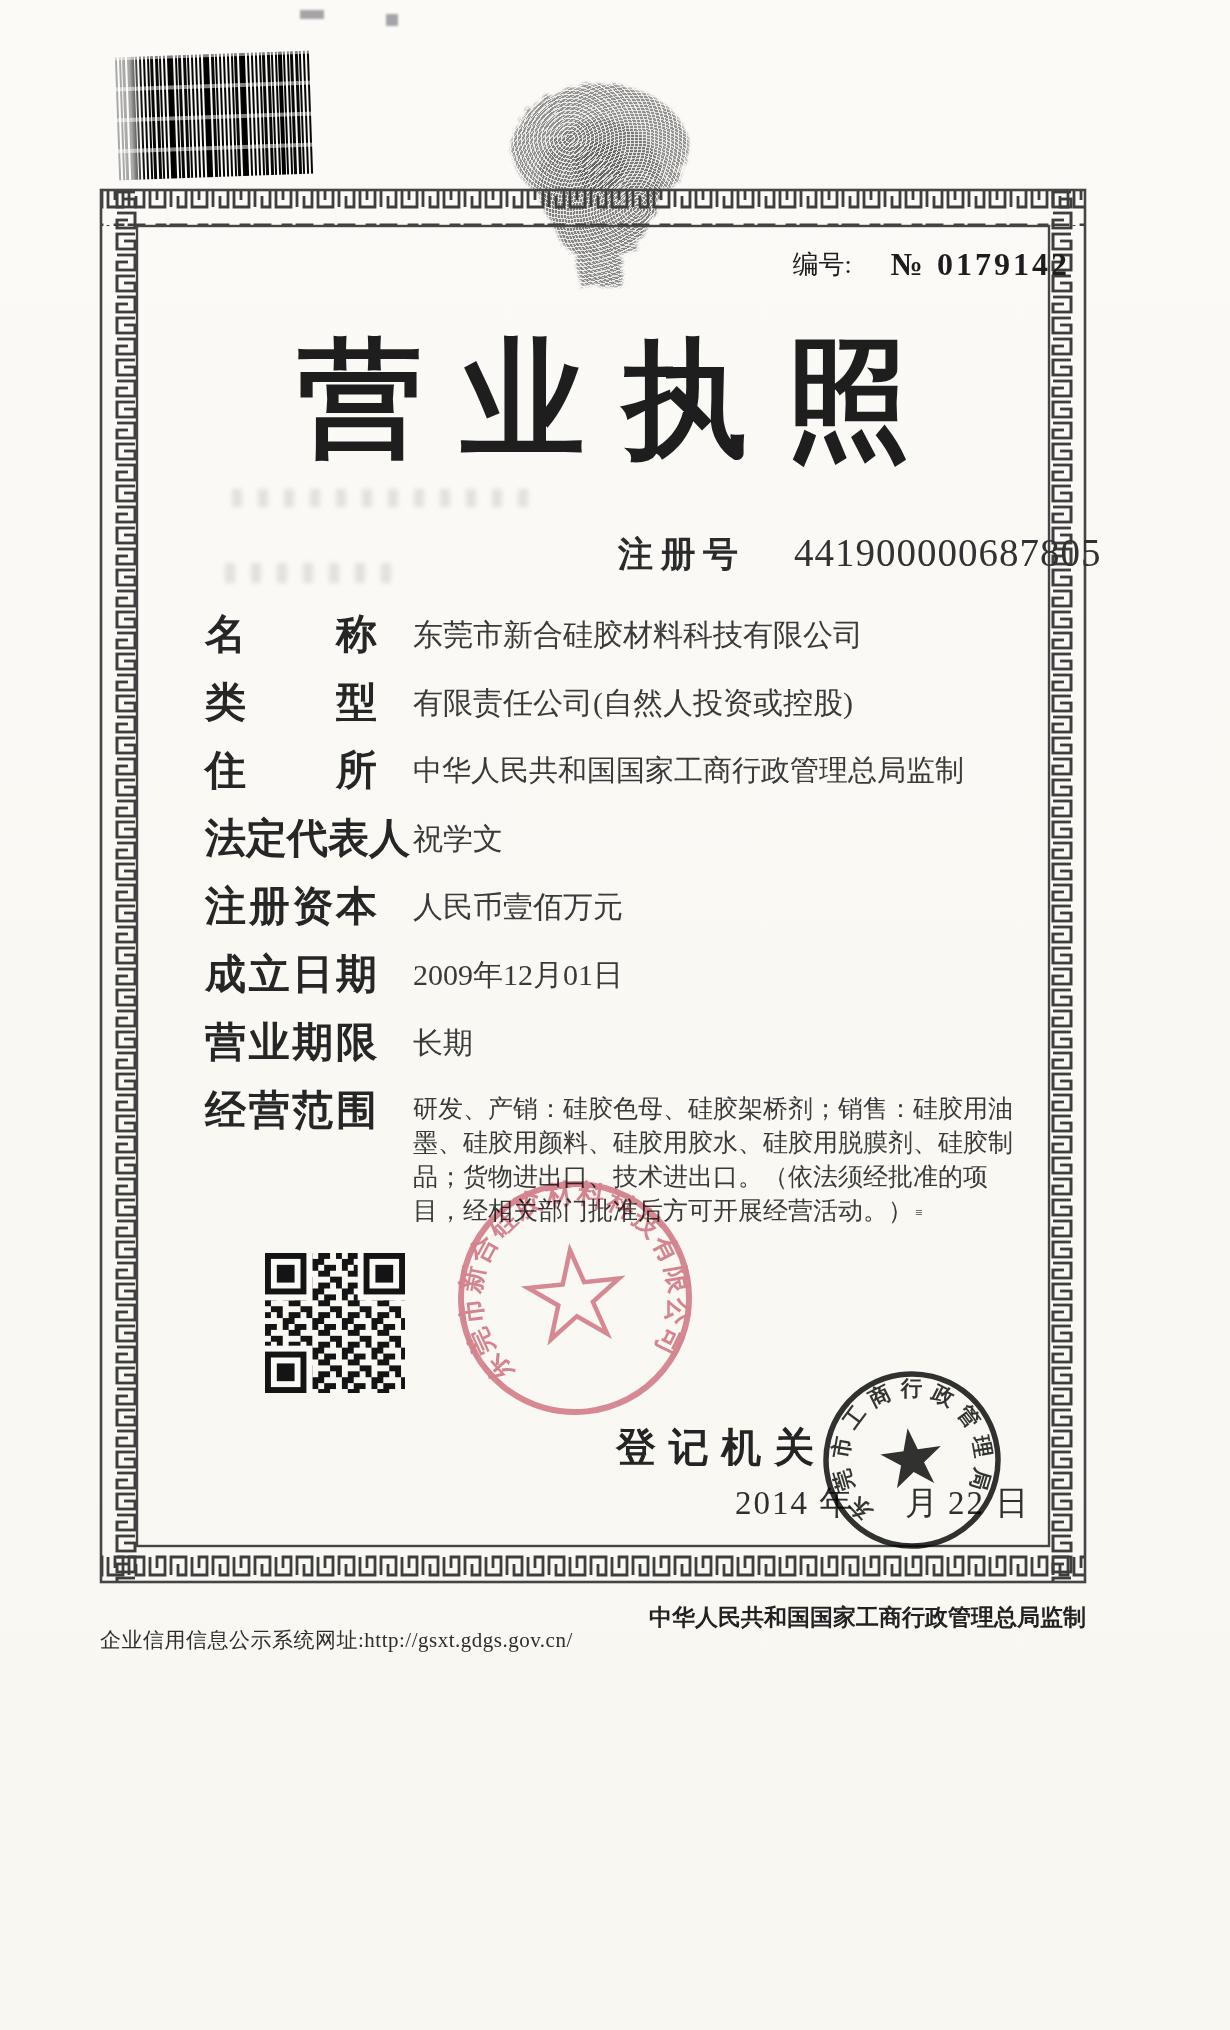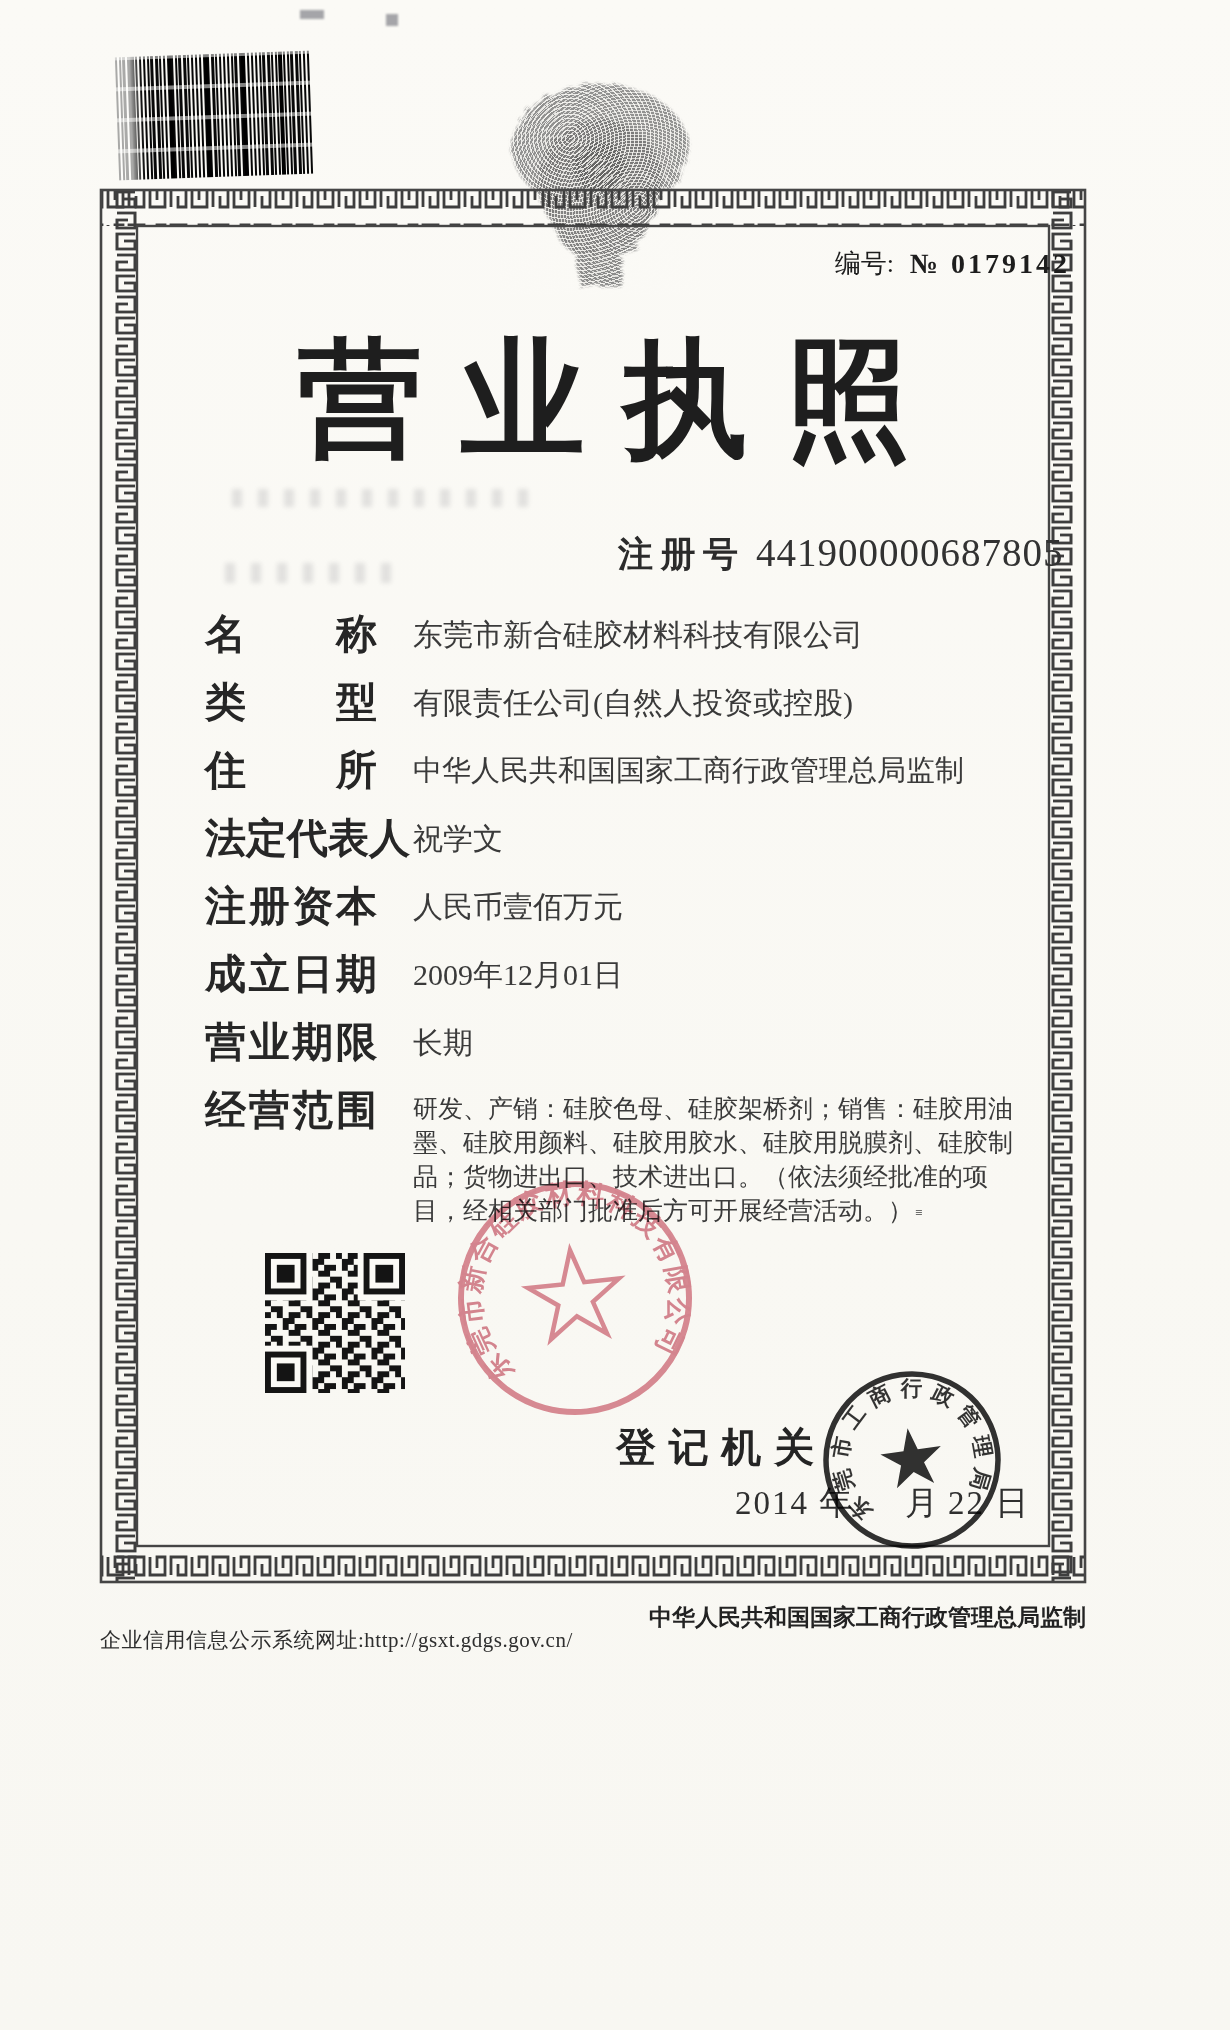--- a/index.html
+++ b/index.html
@@ -32,31 +32,31 @@
       repeating-radial-gradient(circle at 68% 62%,rgba(251,250,246,.7) 0 1px,transparent 1px 3px);
   }
   
   .frame{position:absolute;left:0;top:0;width:1230px;height:2030px;z-index:1;}
   
   .serial{
     position:absolute;left:720px;top:246px;width:350px;z-index:2;
     display:flex;justify-content:flex-end;align-items:center;gap:16px;
     font-size:26px;color:#1d1d1d;
   }
-  .serial .no{font-weight:700;letter-spacing:3px;font-size:28px;}
+  .serial .no{font-weight:700;letter-spacing:3px;font-size:32px;margin-left:23px;}
   
   .title{
     position:absolute;left:298px;top:330px;width:612px;z-index:2;
     font-size:124px;font-weight:700;color:#1e1e1e;line-height:1.15;
     transform:scaleY(1.03);
   }
   
   .regline{position:absolute;left:618px;top:530px;z-index:2;display:flex;align-items:baseline;}
   .reg-label{width:120px;font-size:35px;font-weight:600;color:#2b2b2b;}
-  .reg-no{margin-left:18px;font-size:39px;color:#323232;letter-spacing:1px;}
+  .reg-no{margin-left:56px;font-size:39px;color:#323232;letter-spacing:1px;}
   
   .fields{position:absolute;left:205px;top:610px;width:840px;z-index:2;}
   .row{display:flex;align-items:flex-start;margin-bottom:19px;min-height:49px;}
   .flabel{flex:none;width:172px;font-size:41px;font-weight:600;color:#262626;line-height:49px;}
   .fvalue{margin-left:36px;font-size:30px;color:#3a3a3a;line-height:49px;white-space:nowrap;}
   .fvalue.scope{white-space:normal;width:616px;font-size:25px;line-height:34px;padding-top:6px;}
   .scope-mark{font-size:13px;color:#444;vertical-align:2px;margin-left:2px;letter-spacing:-1px;}
   
   .qr{position:absolute;left:265px;top:1253px;width:140px;height:140px;z-index:2;}
   

